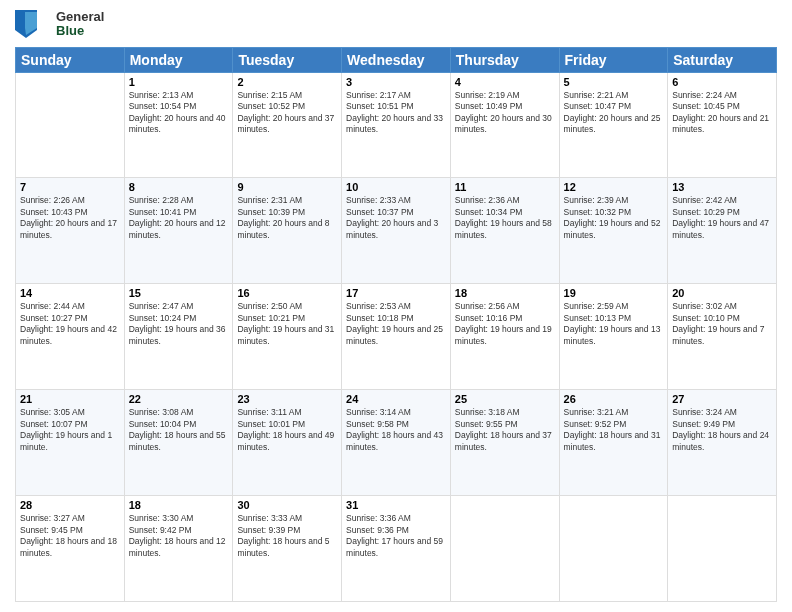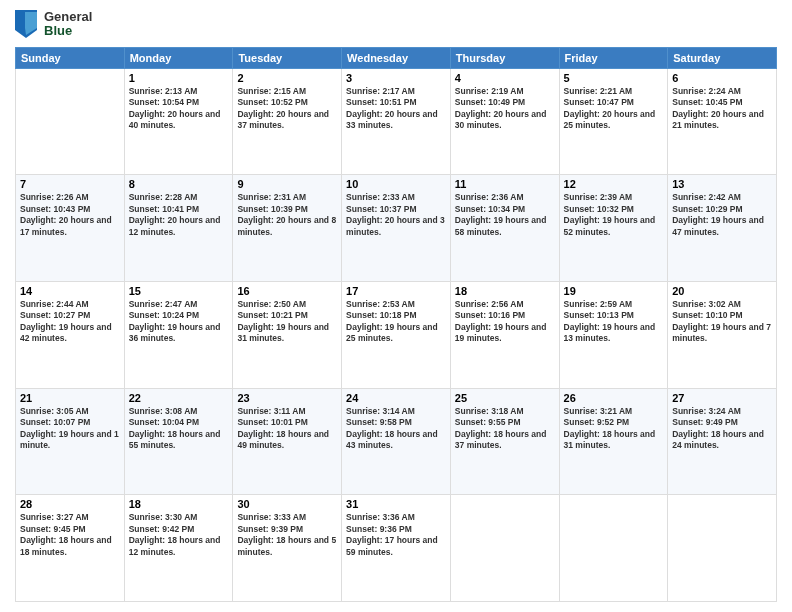--- a/index.html
+++ b/index.html
@@ -19,21 +19,21 @@
     }
     .header {
       display: flex;
       justify-content: space-between;
       align-items: flex-start;
       margin-bottom: 8px;
     }
     .logo {
       display: flex;
       align-items: center;
-      gap: 4px;
+      gap: 16px;
     }
     .logo-text {
       display: flex;
       flex-direction: column;
       font-size: 13px;
       font-weight: bold;
       line-height: 1.1;
     }
     .logo-general { color: #333; }
     .logo-blue { color: #14532d; }
@@ -60,41 +60,40 @@
       border: 1px solid #ccc;
       border-collapse: collapse;
       width: 100%;
       font-size: 9.5px;
     }
     .calendar th {
       background: #3a7cc1;
       color: #fff;
       text-align: left;
       padding: 4px 5px;
-      font-size: 11px;
+      font-size: 14px;
       border: 1px solid #5090cc;
     }
     .calendar td {
       border: 1px solid #ddd;
       vertical-align: top;
       padding: 3px 4px;
       width: calc(100% / 7);
       height: 80px;
     }
     .day-num {
       font-weight: bold;
       font-size: 11px;
       display: block;
       margin-bottom: 2px;
     }
     .day-info {
       font-size: 8.5px;
       color: #333;
       line-height: 1.35;
-      font-weight: bold;
     }
     .row-alt td {
       background: #f5f8fc;
     }
     .empty-cell {
       background: #fff !important;
     }
   </style>
 </head>
 <body>

